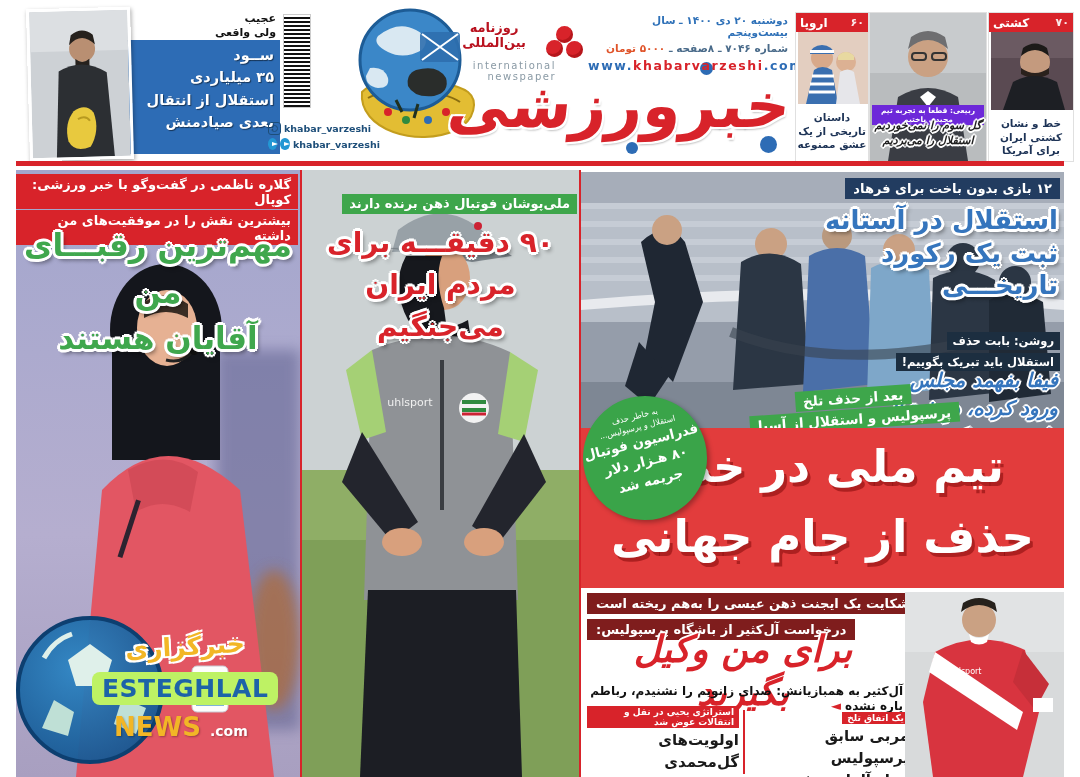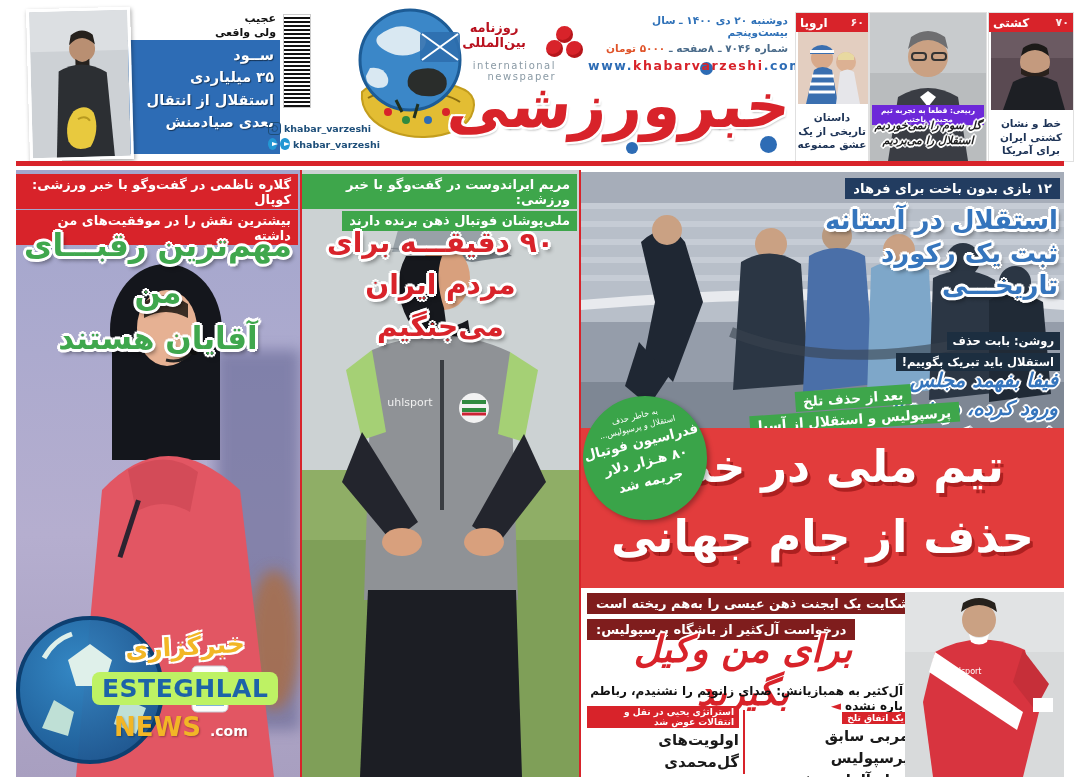--- a/index.html
+++ b/index.html
@@ -316,21 +316,21 @@
       <ellipse cx="100" cy="372" rx="20" ry="14" fill="#d8a07d"></ellipse>
       <ellipse cx="182" cy="372" rx="20" ry="14" fill="#d8a07d"></ellipse>
       <rect x="138" y="190" width="4" height="150" fill="#3a3d42"></rect>
       <circle cx="172" cy="238" r="15" fill="#f2f2f2"></circle>
       <path d="M160 232 h24 M160 240 h24" stroke="#2f8a3f" stroke-width="4"></path>
       <path d="M160 244 h24" stroke="#c23" stroke-width="3"></path>
       <text x="108" y="236" font-size="11" fill="#efefef" text-anchor="middle" font-family="DejaVu Sans">uhlsport</text>
       <path d="M66 420 L214 420 L220 607 L58 607 Z" fill="#1c1e24"></path>
     </svg>
     <div class="kick kick-green" style="top:4px;right:2px;left:0;">
-      <span>مریم ایراندوست در گفت‌وگو با خبر ورزشی:</span><br>
+      <br>
       <span>ملی‌پوشان فوتبال ذهن برنده دارند</span>
     </div>
     <div class="hl hl-red ow2" style="top:52px;">
       <div>۹۰ دقیقـــه برای</div>
       <div>مردم ایران می‌جنگیم</div>
     </div>
   </div>
   <div class="abs vline" style="left:579px;"></div>
 
   <div class="abs col col-right">

